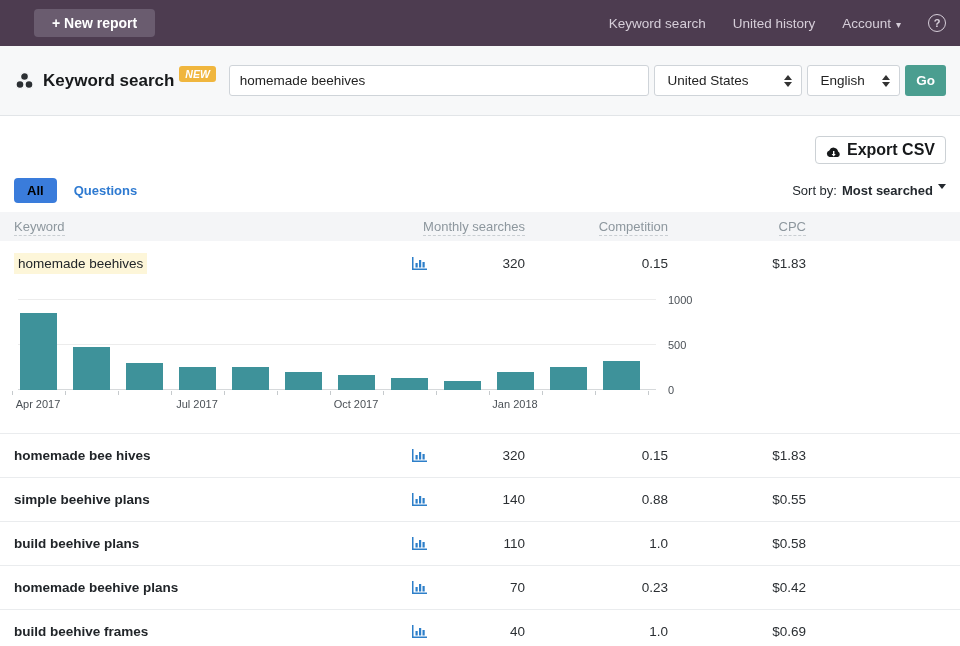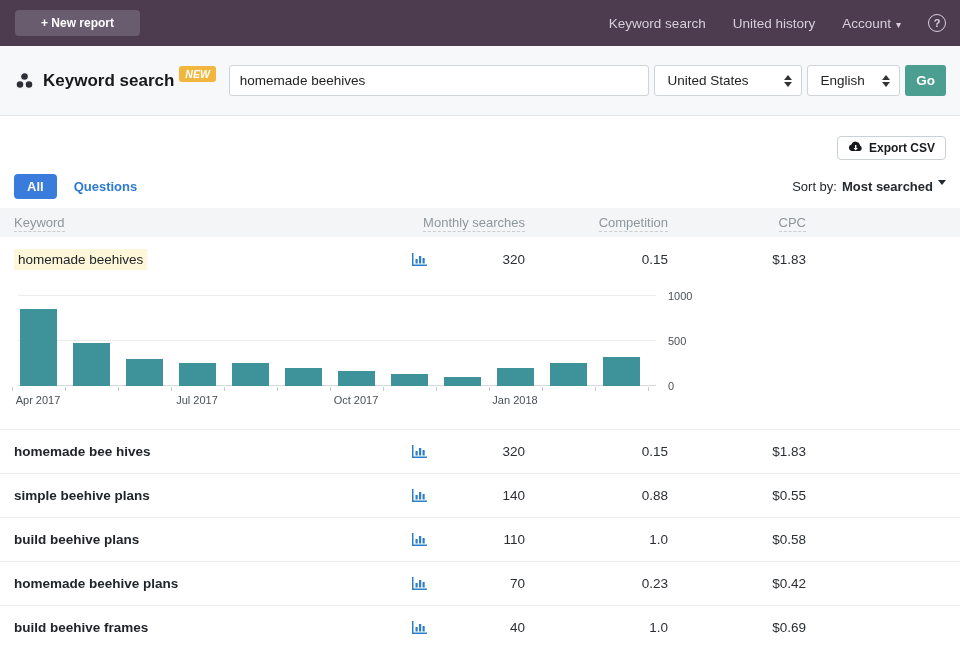--- a/index.html
+++ b/index.html
@@ -2,22 +2,22 @@
 <html><head>
 <meta charset="utf-8">
 <style>
   * { box-sizing: border-box; margin: 0; padding: 0; }
   html, body { width: 960px; height: 646px; overflow: hidden; }
   body { font-family: "Liberation Sans", sans-serif; background: #fff; color: #24292e; }
 
   
   .navbar { height: 46px; background: #4d3c50; display: flex; align-items: center; padding: 0 14px; }
   .brand { color: #fff; font-weight: bold; font-size: 21px; letter-spacing: .2px; cursor: pointer; }
-  .new-report { margin-left: 1px; background: #6a5c6f; color: #fff; font-weight: bold; font-size: 12px;
-                border: none; border-radius: 4px; padding: 6px 26px; cursor: pointer; font-family: inherit; }
+  .new-report { margin-left: 20px; background: #6a5c6f; color: #fff; font-weight: bold; font-size: 14px;
+                border: none; border-radius: 4px; padding: 6px 18px; cursor: pointer; font-family: inherit; }
   .nav-right { margin-left: auto; display: flex; align-items: center; gap: 27px; }
   .nav-link { color: #d6ced9; font-size: 13.5px; cursor: pointer; display: flex; align-items: center; gap: 5px; }
   .nav-caret { font-size: 10px; position: relative; top: 1px; }
   .help-circle { width: 18px; height: 18px; border: 1.5px solid #d6ced9; border-radius: 50%; color: #d6ced9;
                  font-size: 11px; font-weight: bold; display: flex; align-items: center; justify-content: center; cursor: pointer; }
 
   
   .searchbar { height: 70px; background: #f7f8f9; border-bottom: 1px solid #e2e5e8;
                display: flex; align-items: center; padding: 0 14px; }
   .ks-icon { flex: 0 0 auto; margin-right: 8px; display: flex; }
@@ -34,27 +34,27 @@
   .updown { display: flex; flex-direction: column; gap: 2px; margin-left: 10px; }
   .updown i { display: block; width: 0; height: 0; border-left: 4px solid transparent; border-right: 4px solid transparent; }
   .updown .up { border-bottom: 5px solid #333; }
   .updown .down { border-top: 5px solid #333; }
   .go-btn { height: 31px; margin-left: 5px; background: #4b9e90; color: #fff; border: none; border-radius: 3px;
             font-weight: bold; font-size: 13.5px; padding: 0 11px; cursor: pointer; font-family: inherit; }
 
   
   .content { padding: 20px 14px 0; }
   .export-row { display: flex; justify-content: flex-end; }
-  .export-btn { display: flex; align-items: flex-start; gap: 6px; background: #fff; border: 1px solid #ccd1d5;
-                border-radius: 4px; padding: 4px 10px; font-weight: bold; font-size: 12px; color: #17191b;
+  .export-btn { display: flex; align-items: flex-end; gap: 6px; background: #fff; border: 1px solid #ccd1d5;
+                border-radius: 4px; padding: 4px 10px; font-weight: bold; font-size: 16px; color: #17191b;
                 cursor: pointer; font-family: inherit; }
 
   .tabs-row { display: flex; align-items: center; margin-top: 13px; height: 27px; }
   .tab { font-size: 13px; cursor: pointer; color: #2e7ad1; font-weight: bold; padding: 5px 13px; border-radius: 4px; }
-  .tab.active { background: #3a7cdb; color: #ffffff; text-align: center; }
+  .tab.active { background: #3a7cdb; color: #000000; text-align: center; }
   .tab + .tab { margin-left: 4px; }
   .sort { margin-left: auto; font-size: 13px; color: #24292e; display: flex; gap: 5px; cursor: pointer; }
   .sort .sort-value { font-weight: bold; }
   .sort-caret { width: 0; height: 0; border-left: 4px solid transparent; border-right: 4px solid transparent;
                 border-top: 5px solid #24292e; position: relative; top: 1px; }
 
   
   .table { margin: 8px -14px 0; }
   .tgrid { display: grid; grid-template-columns: 398px 32px 81px 143px 138px auto; align-items: center; padding: 0 14px; }
   .thead { background: #f4f5f7; height: 29px; font-size: 13px; color: #8d979e; }

